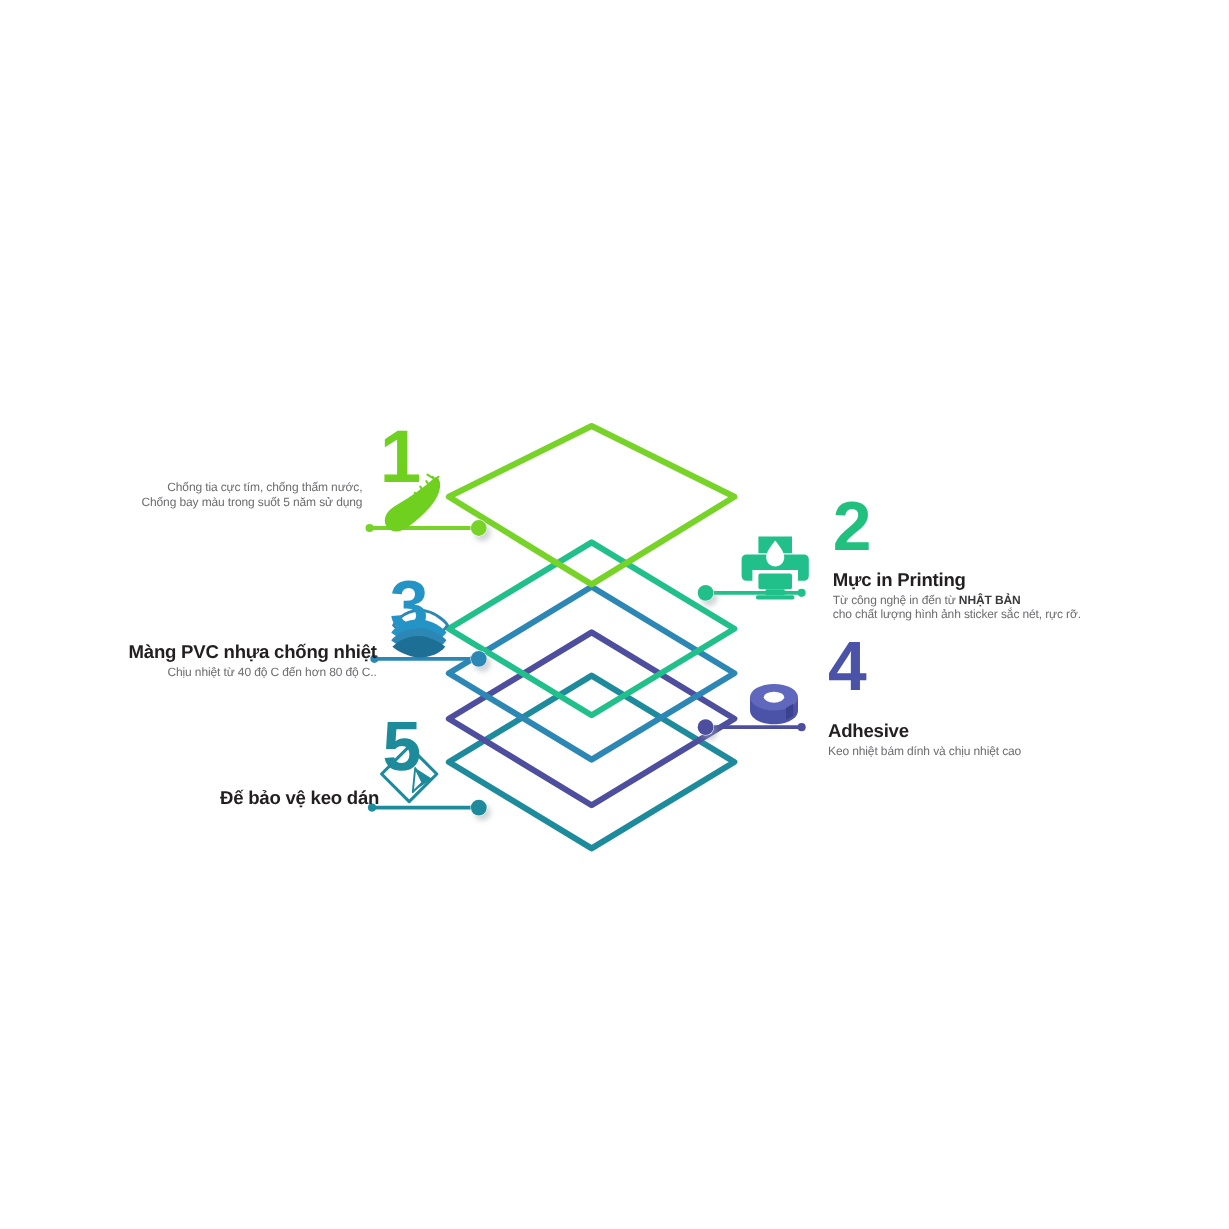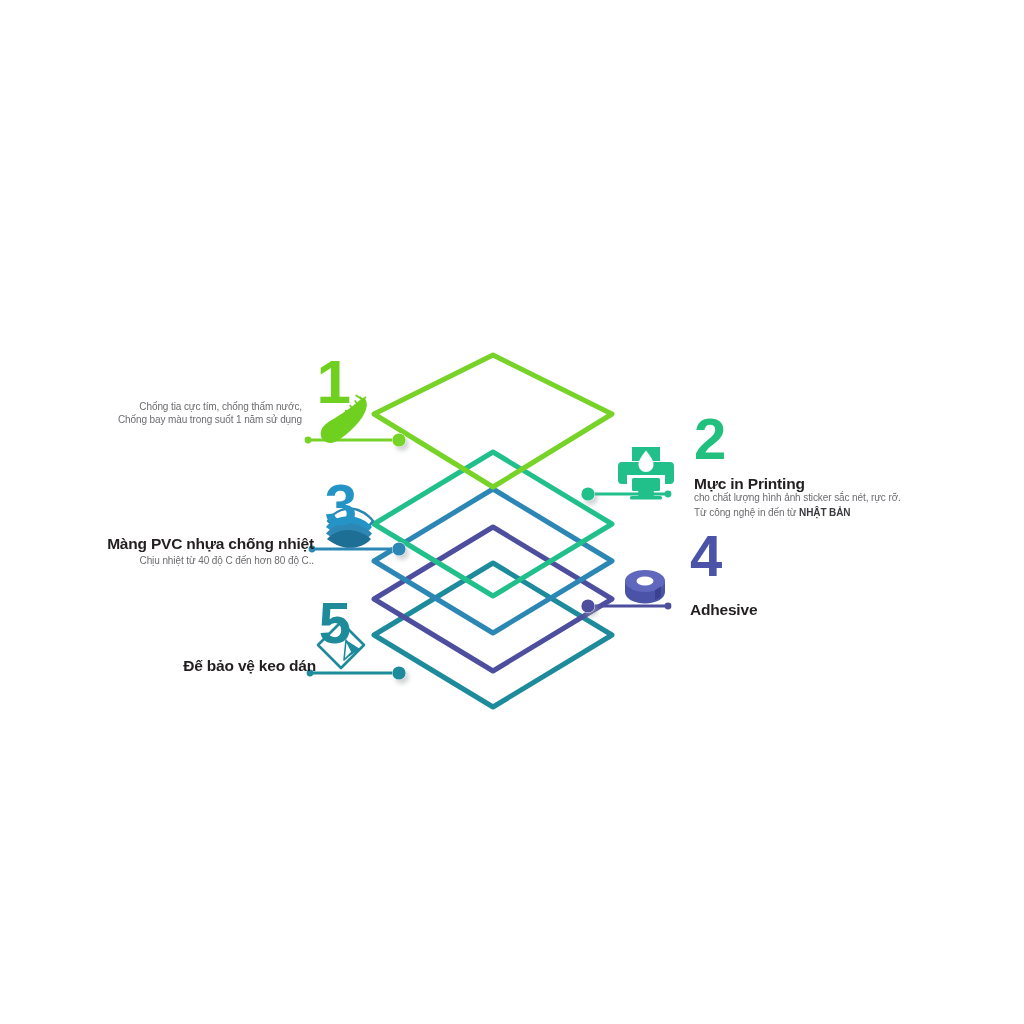--- a/index.html
+++ b/index.html
@@ -209,39 +209,40 @@
     <g transform="translate(316,620)">
       <path d="M25 2 L 48 25 L 25 48 L 2 25 Z" fill="none" stroke="#1d8b9c" stroke-width="2.6" stroke-linejoin="round"></path>
       <path d="M30 20 L 44 29 L 28 40 Z" fill="#1d8b9c"></path>
       <path d="M30 20 L 36 32 L 28 40 Z" fill="#ffffff" stroke="#1d8b9c" stroke-width="1.6" stroke-linejoin="round"></path>
     </g>
   </svg>
 
   <div class="callout left" id="c1">
     <span class="num num-1">1</span>
     <span class="sub sp">Chống tia cực tím, chống thấm nước,</span>
-    <span class="sub">Chống bay màu trong suốt 1 năm sử dụng</span>
+    <span class="sub">Chống bay màu trong suốt 5 năm sử dụng</span>
   </div>
 
   <div class="callout right" id="c2">
     <span class="num num-2">2</span>
     <span class="ttl">Mực in Printing</span>
+    <span class="sub sp">Từ công nghệ in đến từ <b>NHẬT BẢN</b></span>
     <span class="sub">cho chất lượng hình ảnh sticker sắc nét, rực rỡ.</span>
-    <span class="sub sp">Từ công nghệ in đến từ <b>NHẬT BẢN</b></span>
   </div>
 
   <div class="callout left" id="c3">
     <span class="num num-3">3</span>
     <span class="ttl">Màng PVC nhựa chống nhiệt</span>
     <span class="sub sp">Chịu nhiệt từ 40 độ C đến hơn 80 độ C..</span>
   </div>
 
   <div class="callout right" id="c4">
     <span class="num num-4">4</span>
     <span class="ttl">Adhesive</span>
+    <span class="sub sp">Keo nhiệt bám dính và chịu nhiệt cao</span>
   </div>
 
   <div class="callout left" id="c5">
     <span class="num num-5">5</span>
     <span class="ttl">Đế bảo vệ keo dán</span>
   </div>
 
 </div>
 
 </body></html>

